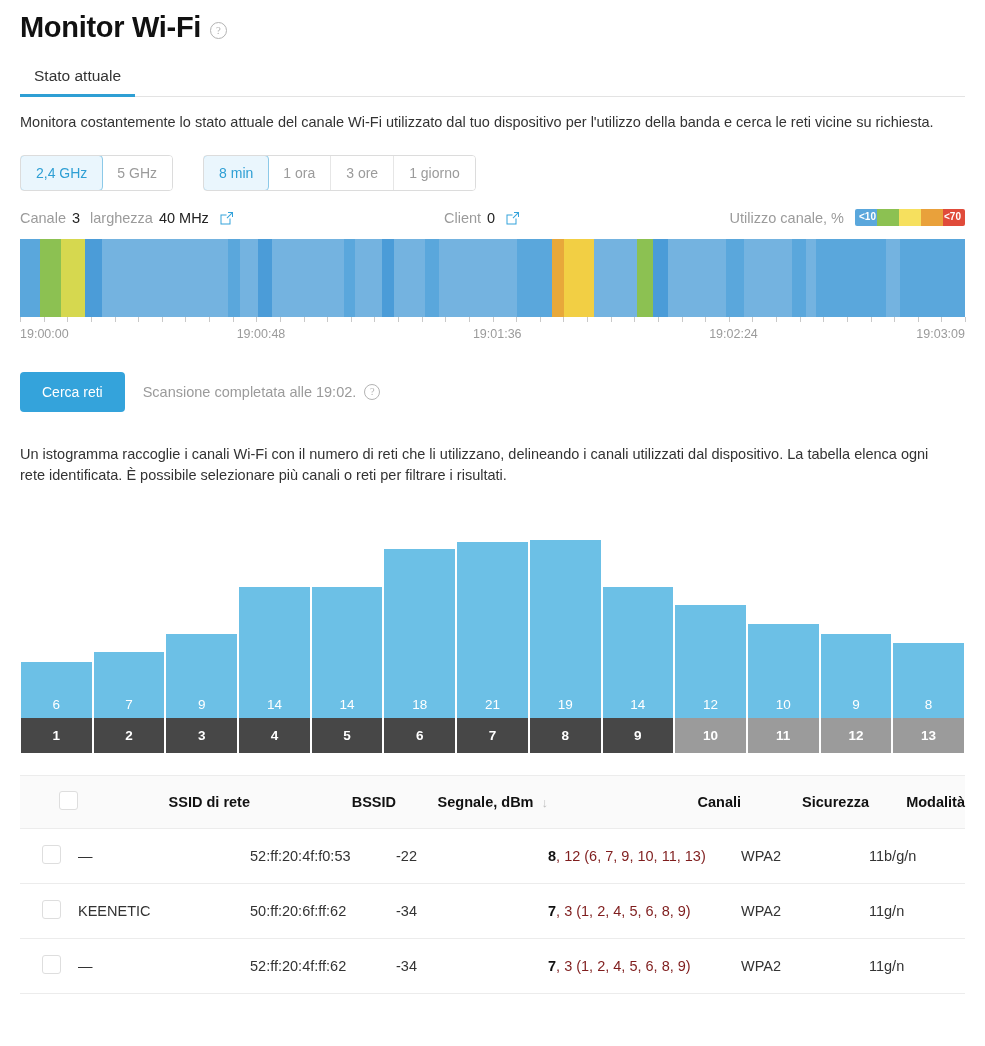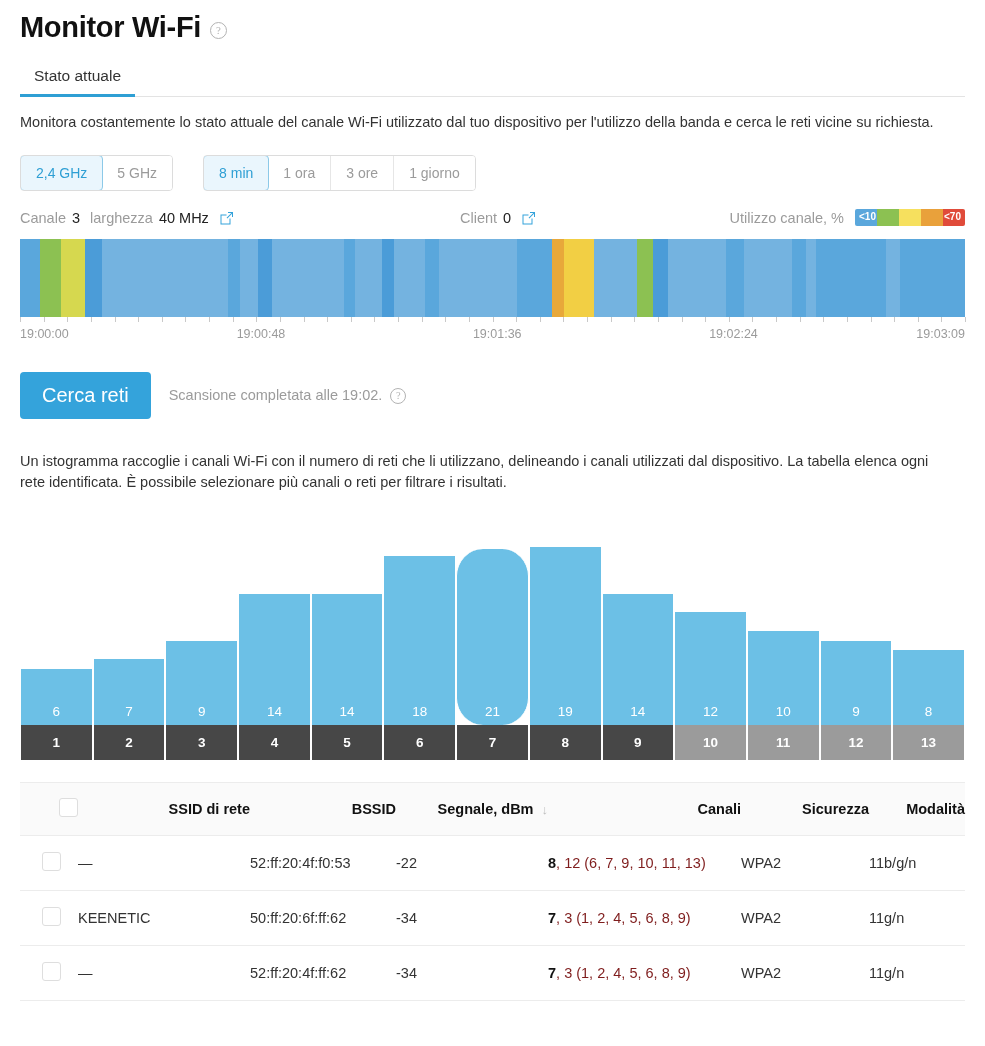--- a/index.html
+++ b/index.html
@@ -66,21 +66,21 @@
 
   
   .info-row {
     display: flex; align-items: center; margin-top: 16px;
     font-size: 14.5px; position: relative; height: 22px;
   }
   .info-label { color: #9b9b9b; }
   .info-value { color: #222; margin-left: 6px; margin-right: 10px; }
   .ext-icon { display: inline-block; width: 16px; height: 16px; position: relative; cursor: pointer; }
   .ext-icon svg { display:block; }
-  .client-group { position: absolute; left: 440px; display: flex; align-items: flex-end; }
+  .client-group { position: absolute; left: 424px; display: flex; align-items: flex-end; }
   .legend-group { position: absolute; right: 0px; display: flex; align-items: center; }
   .legend-label { color: #9b9b9b; font-size: 14.5px; margin-right: 11px; }
   .legend-bar { display: flex; height: 17px; border-radius: 2px; overflow: hidden; width: 110px; }
   .legend-seg { flex: 1; position: relative; }
   .legend-seg span {
     position: absolute; color: #fff; font-size: 10px; font-weight: bold;
     top: 2px;
   }
   .legend-seg.first span { left: 4px; }
   .legend-seg.last span { right: 4px; }
@@ -94,21 +94,21 @@
   .tl-labels { position: relative; height: 18px; width: 945px; margin-top: 2px; }
   .tl-label {
     position: absolute; font-size: 12.5px; color: #9b9b9b; top: 0;
     transform: translateX(-50%); white-space: nowrap;
   }
 
   
   .scan-row { display: flex; align-items: center; margin-top: 27px; }
   .btn-primary {
     background: #34a3db; color: #fff; border: none; border-radius: 4px;
-    padding: 12px 22px; font-size: 20px; cursor: pointer;
+    padding: 12px 22px; font-size: 14px; cursor: pointer;
     font-family: "Liberation Sans", sans-serif;
   }
   .scan-status { margin-left: 18px; font-size: 14.5px; color: #9b9b9b; }
   .scan-row .help-icon { margin-left: 8px; margin-top: 1px; }
 
   .desc2 { margin-top: 32px; font-size: 14.5px; color: #333; line-height: 1.5; max-width: 935px; }
 
   
   .hist { margin-top: 34px; width: 945px; height: 232px; position: relative; }
   .hist-cols { display: flex; width: 100%; height: 100%; align-items: flex-end; }
@@ -333,21 +333,21 @@
         </div>
         <div class="hist-col">
           <div class="hist-bar" style="height: 131px; background: rgb(108, 192, 230);">14</div>
           <div class="hist-label dark">5</div>
         </div>
         <div class="hist-col">
           <div class="hist-bar" style="height: 169px; background: rgb(108, 192, 230);">18</div>
           <div class="hist-label dark">6</div>
         </div>
         <div class="hist-col">
-          <div class="hist-bar" style="height: 176px; background: rgb(108, 192, 230); border-radius: 27px;">21</div>
+          <div class="hist-bar" style="height: 176px; background: rgb(108, 192, 230);">21</div>
           <div class="hist-label dark">7</div>
         </div>
         <div class="hist-col">
           <div class="hist-bar" style="height: 178px; background: rgb(108, 192, 230);">19</div>
           <div class="hist-label dark">8</div>
         </div>
         <div class="hist-col">
           <div class="hist-bar" style="height: 131px; background: rgb(108, 192, 230);">14</div>
           <div class="hist-label dark">9</div>
         </div>

